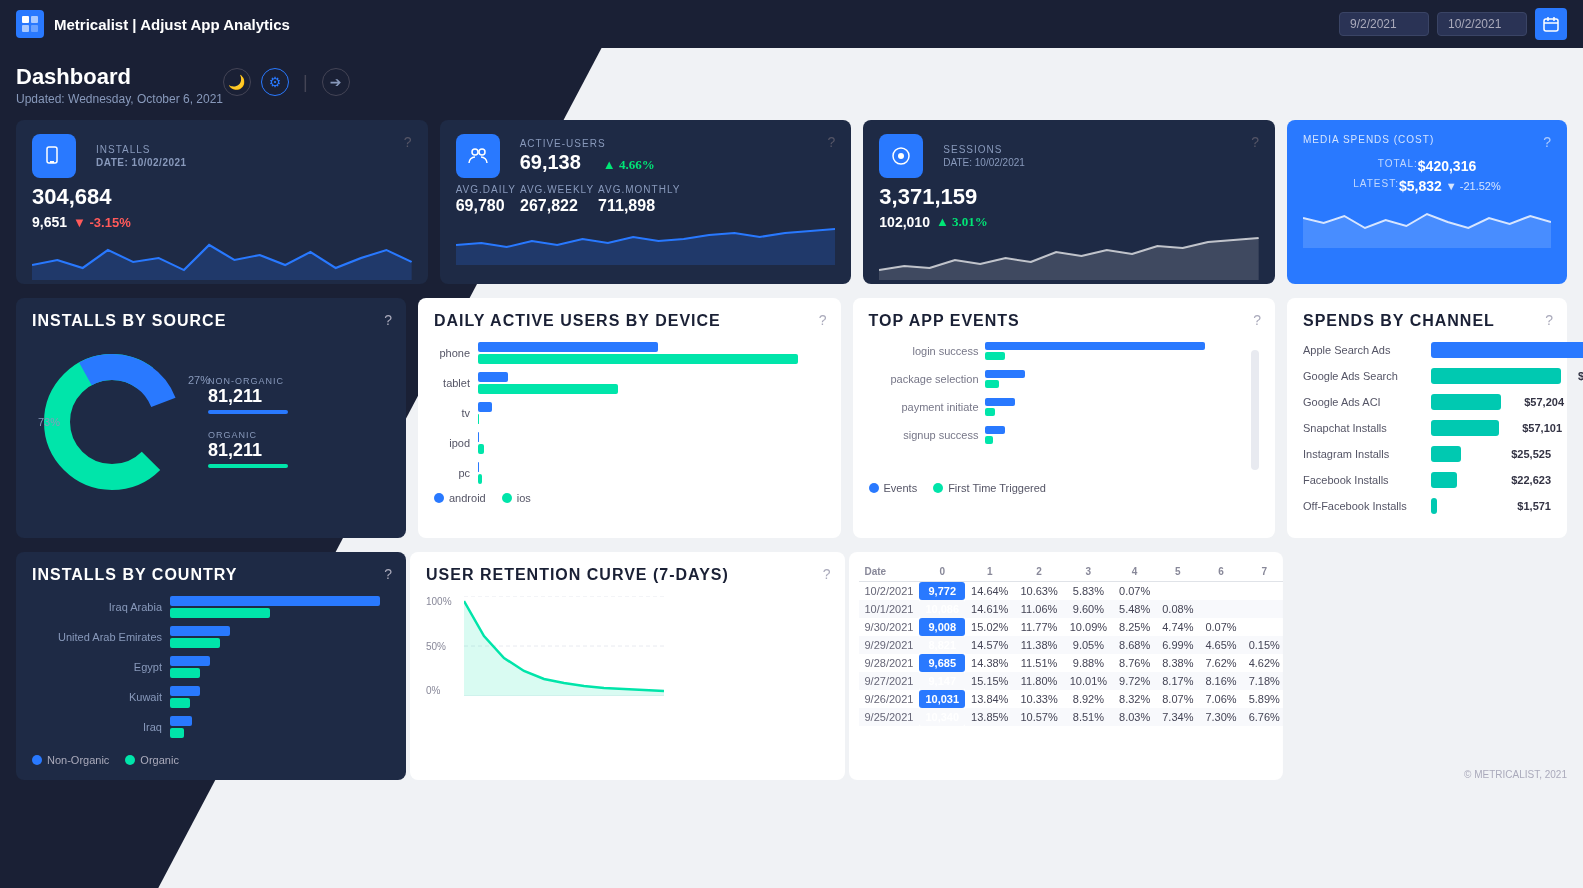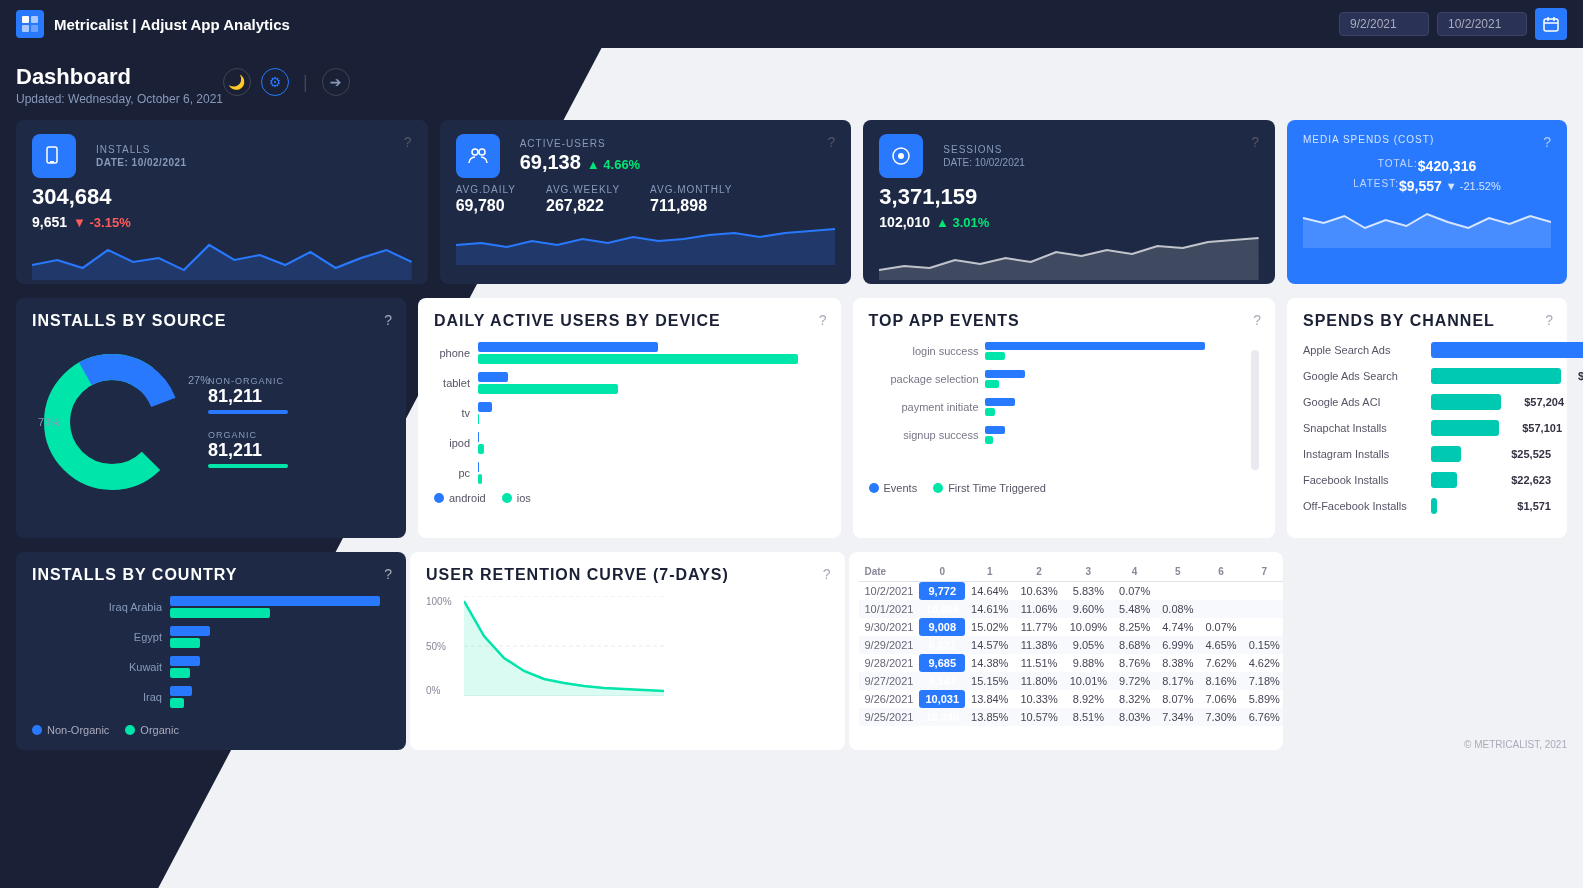--- a/index.html
+++ b/index.html
@@ -112,21 +112,21 @@
       margin-bottom: 2px;
     }
     .metric-label.white { color: rgba(255,255,255,0.8); }
     .metric-value {
       color: white; font-size: 22px; font-weight: 700;
     }
     .metric-sub-value {
       color: white; font-size: 13px; font-weight: 600;
     }
     .metric-sub-value.down { color: #ff5a5a; }
-    .metric-sub-value.up { color: #00e676; }
+    .metric-sub-value.up { color: #00e676; font-family: Liberation Serif, serif; }
     .metric-question { color: #556; font-size: 14px; cursor: pointer; }
     .metric-question.white { color: rgba(255,255,255,0.6); }
 
     .metric-main-info { margin-left: 10px; }
     .metric-top-left { display: flex; align-items: center; gap: 10px; }
 
     
     .spends-row { display: flex; justify-content: center; margin-bottom: 4px; }
     .spends-label { color: rgba(255,255,255,0.7); font-size: 10px; letter-spacing: 1px; }
     .spends-val { color: white; font-size: 14px; font-weight: 700; }
@@ -313,29 +313,29 @@
             <div class="metric-icon">
               <svg width="22" height="22" viewBox="0 0 22 22" fill="white">
                   <circle cx="8" cy="7" r="3" stroke="white" stroke-width="1.5" fill="none"></circle>
                   <path d="M2 18c0-3.3 2.7-6 6-6" stroke="white" stroke-width="1.5" fill="none"></path>
                   <circle cx="15" cy="7" r="3" stroke="white" stroke-width="1.5" fill="none"></circle>
                   <path d="M14 12c3.3 0 6 2.7 6 6" stroke="white" stroke-width="1.5" fill="none"></path>
                 </svg>
             </div>
             <div class="metric-main-info">
               <div class="metric-label">ACTIVE-USERS</div>
-              <div style="display:flex;align-items:baseline;gap:6px;">
+              <div style="display:flex;align-items:baseline;gap:22px;">
                 <span class="metric-value" style="font-size:20px;">69,138</span>
                 <span class="metric-sub-value up">▲ <span>4.66%</span></span>
               </div>
             </div>
           </div>
           <span class="metric-question">?</span>
         </div>
-        <div style="display:flex;gap:30px;margin-top:4px;">
+        <div style="display:flex;gap:4px;margin-top:4px;">
           <div>
             <div class="metric-label">AVG.DAILY</div>
             <div class="metric-sub-value" style="font-size:16px;">69,780</div>
           </div>
           <div>
             <div class="metric-label">AVG.WEEKLY</div>
             <div class="metric-sub-value" style="font-size:16px;">267,822</div>
           </div>
           <div>
             <div class="metric-label">AVG.MONTHLY</div>
@@ -383,21 +383,21 @@
           <span class="metric-question white">?</span>
         </div>
         <div style="margin-top:8px;">
           <div class="spends-row">
             <span class="spends-label">TOTAL:</span>
             <span class="spends-val">$420,316</span>
           </div>
           <div class="spends-row">
             <span class="spends-label">LATEST:</span>
             <span style="display:flex;align-items:center;gap:4px;">
-              <span class="spends-val">$9,557</span>
+              <span class="spends-val">$5,832</span>
               <span style="color:rgba(255,255,255,0.8);font-size:11px;">▼ <span>-21.52%</span></span>
             </span>
           </div>
         </div>
         <svg class="sparkline" viewBox="0 0 240 50" preserveAspectRatio="none">
           <polyline points="0,20 20,25 40,18 60,30 80,22 100,28 120,16 140,24 160,30 180,20 200,26 220,18 240,24" fill="none" stroke="rgba(255,255,255,0.8)" stroke-width="2"></polyline>
           <polygon points="0,20 20,25 40,18 60,30 80,22 100,28 120,16 140,24 160,30 180,20 200,26 220,18 240,24 240,50 0,50" fill="rgba(255,255,255,0.15)"></polygon>
         </svg>
       </div>
     </div>
@@ -593,20 +593,27 @@
 
       <div class="panel dark">
         <div class="panel-title white">INSTALLS BY COUNTRY</div>
         <span class="panel-question">?</span>
         <div>
           <div class="country-row">
             <div class="country-label">Iraq Arabia</div>
             <div class="country-bars-group">
               <div class="country-bar-blue" style="width:210px;"></div>
               <div class="country-bar-green" style="width:100px;"></div>
+            </div>
+          </div>
+          <div class="country-row">
+            <div class="country-label">United Arab Emirates</div>
+            <div class="country-bars-group">
+              <div class="country-bar-blue" style="width:60px;"></div>
+              <div class="country-bar-green" style="width:50px;"></div>
             </div>
           </div>
           <div class="country-row">
             <div class="country-label">Egypt</div>
             <div class="country-bars-group">
               <div class="country-bar-blue" style="width:40px;"></div>
               <div class="country-bar-green" style="width:30px;"></div>
             </div>
           </div>
           <div class="country-row">

